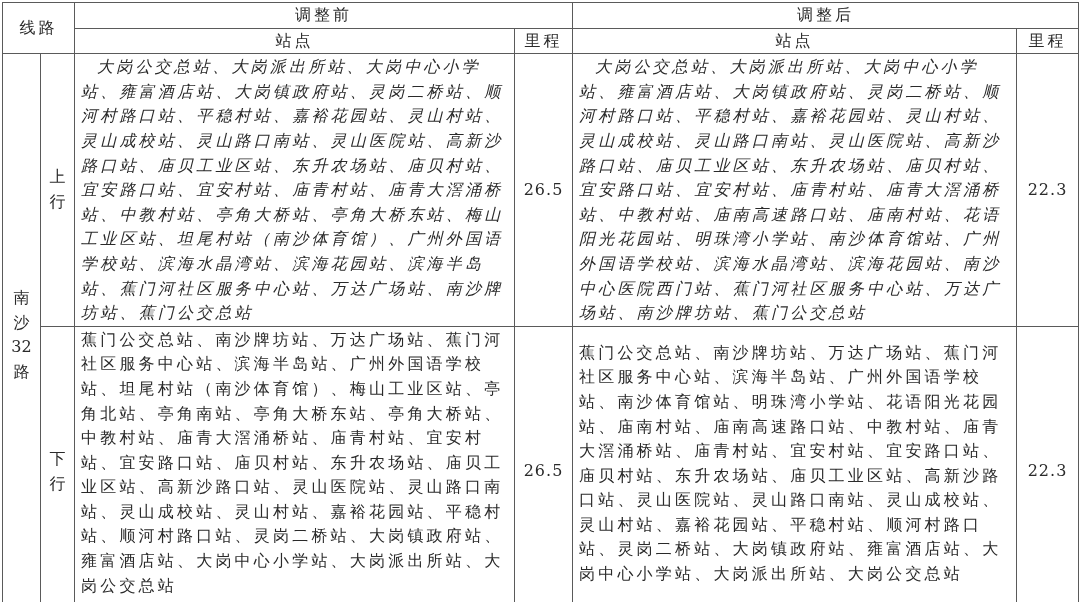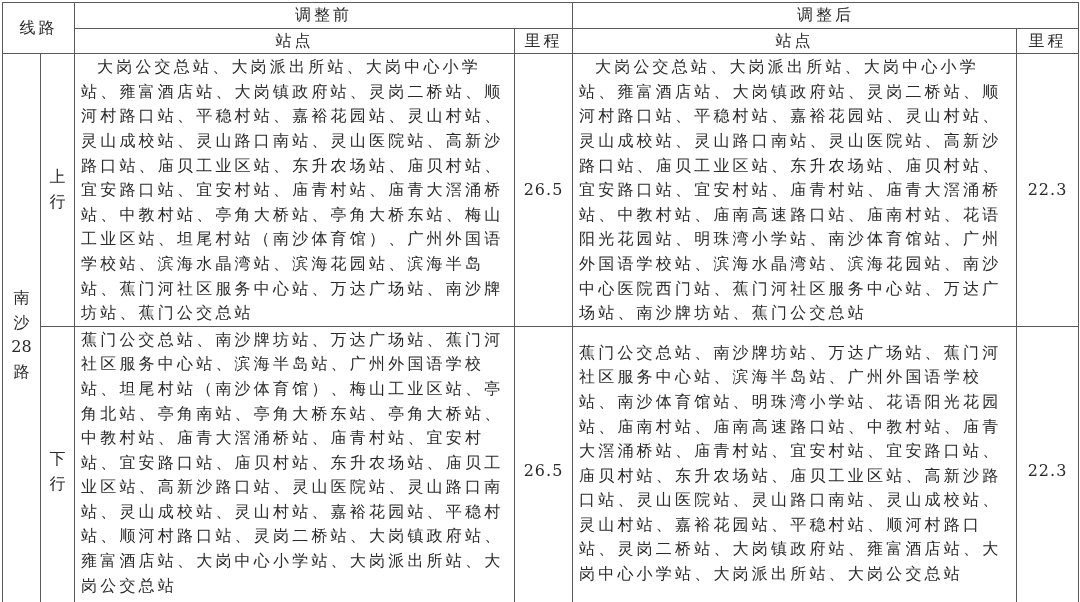--- a/index.html
+++ b/index.html
@@ -20,21 +20,21 @@
   .h2 td { height: 24px; margin-top: 16px; }
   .stations {
     text-align: left !important;
     padding: 1px 6px 0 6px !important;
     letter-spacing: 3.2px;
     font-size: 16px;
     line-height: 24.6px;
     word-break: break-all;
     vertical-align: top !important;
   }
-  .stations.indent { text-indent: 16px; }
+  .stations.indent { text-indent: 16px; font-style: italic; }
   .vert { line-height: 24px; letter-spacing: 0; }
   .vert span { display: block; }
   .km { font-size: 16px; letter-spacing: 1px; margin-left: 28px; }
   .up-row td { height: 270px; }
   .down-row td { height: 276px; }
   .cell-down-after { padding-top: 14px !important; }
 </style>
 </head>
 <body>
 
@@ -70,21 +70,21 @@
       <span style="letter-spacing:3px">站点</span>
     </td>
     <td>
       <span style="letter-spacing:3px">里程</span>
     </td>
   </tr>
   <tr class="up-row">
     <td rowspan="2" class="vert">
       <span>南</span>
       <span>沙</span>
-      <span>28</span>
+      <span>32</span>
       <span>路</span>
     </td>
     <td class="vert">
       <span>上</span>
       <span>行</span>
     </td>
     <td class="stations indent">大岗公交总站、大岗派出所站、大岗中心小学站、雍富酒店站、大岗镇政府站、灵岗二桥站、顺河村路口站、平稳村站、嘉裕花园站、灵山村站、灵山成校站、灵山路口南站、灵山医院站、高新沙路口站、庙贝工业区站、东升农场站、庙贝村站、宜安路口站、宜安村站、庙青村站、庙青大滘涌桥站、中教村站、亭角大桥站、亭角大桥东站、梅山工业区站、坦尾村站（南沙体育馆）、广州外国语学校站、滨海水晶湾站、滨海花园站、滨海半岛站、蕉门河社区服务中心站、万达广场站、南沙牌坊站、蕉门公交总站</td>
     <td class="km">26.5</td>
     <td class="stations indent">大岗公交总站、大岗派出所站、大岗中心小学站、雍富酒店站、大岗镇政府站、灵岗二桥站、顺河村路口站、平稳村站、嘉裕花园站、灵山村站、灵山成校站、灵山路口南站、灵山医院站、高新沙路口站、庙贝工业区站、东升农场站、庙贝村站、宜安路口站、宜安村站、庙青村站、庙青大滘涌桥站、中教村站、庙南高速路口站、庙南村站、花语阳光花园站、明珠湾小学站、南沙体育馆站、广州外国语学校站、滨海水晶湾站、滨海花园站、南沙中心医院西门站、蕉门河社区服务中心站、万达广场站、南沙牌坊站、蕉门公交总站</td>
     <td class="km">22.3</td>

